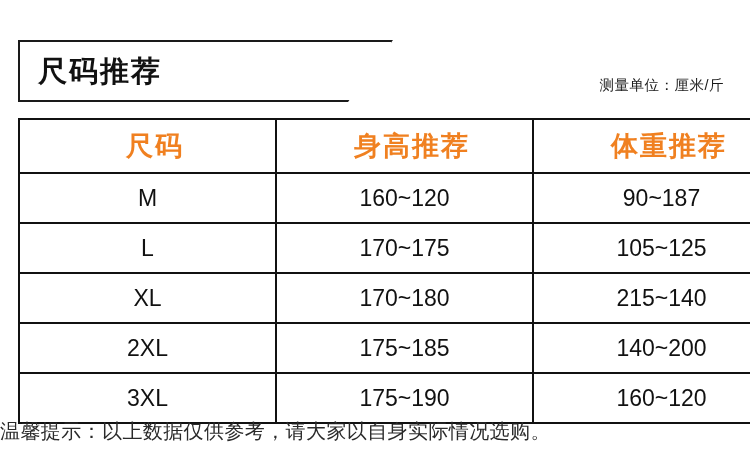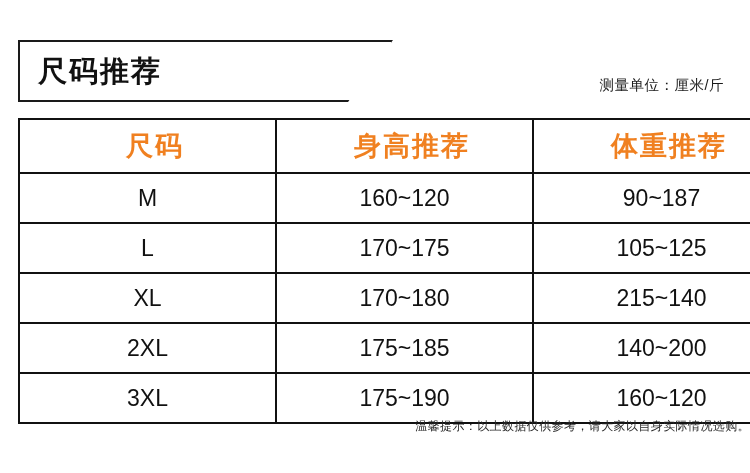--- a/index.html
+++ b/index.html
@@ -109,22 +109,22 @@
   table.size-table td.col-a { width: 238px; }
   table.size-table td.col-b { width: 238px; margin-left: 48px; }
   table.size-table td.col-c { width: 238px; margin-left: 36px; }
 
   
   .footer-note {
     position: absolute;
     left: 0;
     top: 418px;
     width: 750px;
-    text-align: right;
-    font-size: 12px;
+    text-align: left;
+    font-size: 20px;
     color: #2a2a2a;
     letter-spacing: 0.4px;
   }
 </style>
 </head>
 <body>
 
 <div class="page">
 
   <div class="header">

